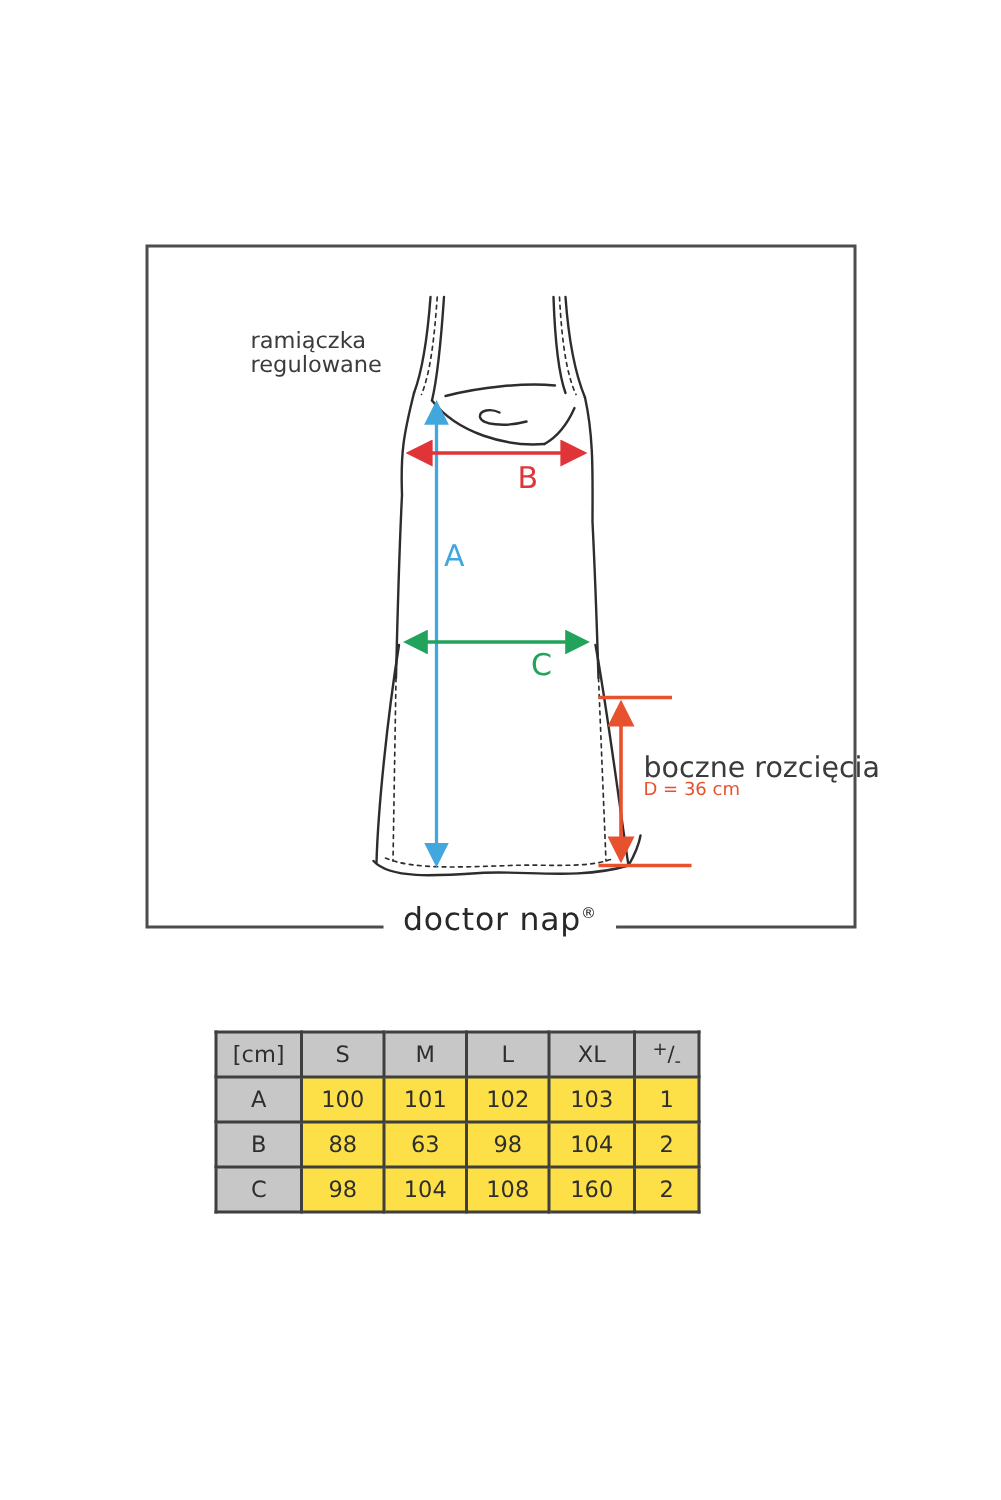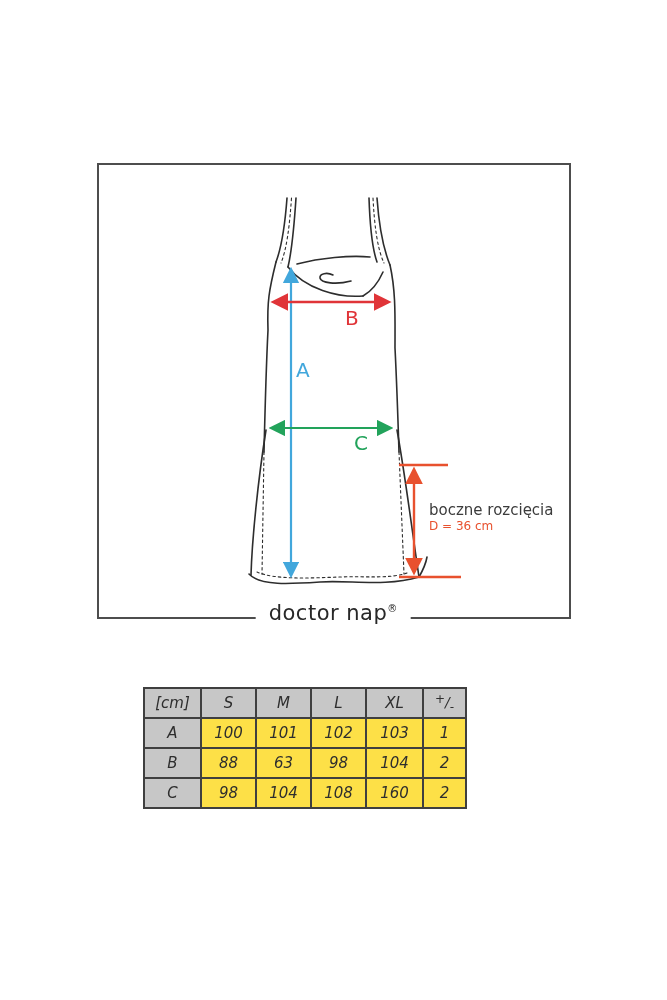--- a/index.html
+++ b/index.html
@@ -18,31 +18,31 @@
     position:relative;width:667px;height:1000px;background:#ffffff;
     font-family:"DejaVu Sans","Liberation Sans",sans-serif;overflow:hidden;
   }
   .drawing-svg{position:absolute;left:0;top:0;width:667px;height:1000px;}
   .note{position:absolute;color:var(--txt);}
   .strap-note{left:167px;top:219px;font-size:15px;line-height:16px;white-space:pre-line;}
   .measure-letter{position:absolute;font-size:20px;font-weight:400;}
   .letter-a{left:296px;top:358px;color:var(--c-a);}
   .letter-b{left:345px;top:306px;color:var(--c-b);}
   .letter-c{left:354px;top:431px;color:var(--c-c);}
-  .slit-caption{left:429px;top:501px;font-size:15px;}
+  .slit-caption{left:429px;top:501px;font-size:19px;}
   .slit-value{position:absolute;left:429px;top:519px;font-size:12px;color:var(--c-d);}
   .brand-logo{
     position:absolute;left:333px;top:601px;transform:translateX(-50%);
     background:#ffffff;padding:0 13px;font-size:21px;color:#282828;
     letter-spacing:.5px;white-space:nowrap;text-align:right;
   }
   .brand-logo .reg{font-size:10px;vertical-align:8px;letter-spacing:0;}
   
   .size-table-wrap{position:absolute;left:143px;top:687px;}
-  table.size-table{border-collapse:collapse;table-layout:fixed;font-style:italic;}
+  table.size-table{border-collapse:collapse;table-layout:fixed;}
   table.size-table td{
     border:2px solid var(--tbl-border);
     height:28px;text-align:center;vertical-align:middle;
     font-size:15px;color:#2e2e2e;padding:0;background:#fde047;
   }
   td.c-unit{width:55px;} td.c-s{width:53px;} td.c-m{width:53px;}
   td.c-l{width:53px;} td.c-xl{width:55px;margin-left:44px;} td.c-tol{width:41px;}
   table.size-table td.gray{background:var(--tbl-gray);}
   td.lbl{font-size:15px;}
   td.lbl-a{color:var(--c-a);} td.lbl-b{color:var(--c-b);} td.lbl-c{color:var(--c-c);}
@@ -105,20 +105,22 @@
     <g fill="none" stroke-linecap="butt">
       <line x1="291" y1="270" x2="291" y2="575" stroke="#42a7dc" stroke-width="2.2" marker-start="url(#ah-blue)" marker-end="url(#ah-blue)"></line>
       <line x1="274" y1="302" x2="388" y2="302" stroke="#e03438" stroke-width="2.4" marker-start="url(#ah-red)" marker-end="url(#ah-red)"></line>
       <line x1="272" y1="428" x2="390" y2="428" stroke="#22a35b" stroke-width="2.2" marker-start="url(#ah-green)" marker-end="url(#ah-green)"></line>
       <line x1="414" y1="470" x2="414" y2="572" stroke="#e8512e" stroke-width="2.4" marker-start="url(#ah-orange)" marker-end="url(#ah-orange)"></line>
       <line x1="399" y1="465" x2="448" y2="465" stroke="#e8512e" stroke-width="2.4"></line>
       <line x1="399" y1="577" x2="461" y2="577" stroke="#e8512e" stroke-width="2.4"></line>
     </g>
   </svg>
 
+  <div class="note strap-note">ramiączka
+regulowane</div>
 
   <div class="measure-letter letter-a">A</div>
   <div class="measure-letter letter-b">B</div>
   <div class="measure-letter letter-c">C</div>
 
   <div class="note slit-caption">boczne rozcięcia</div>
   <div class="slit-value">D = 36 cm</div>
 
   <div class="brand-logo">
     <span>doctor nap</span><span class="reg">®</span>

